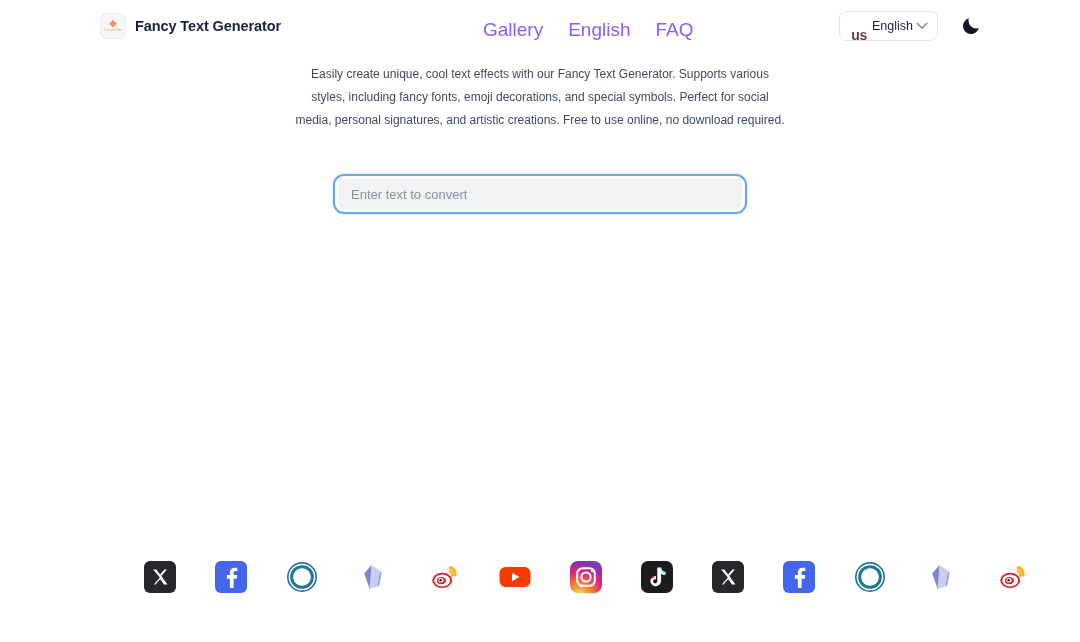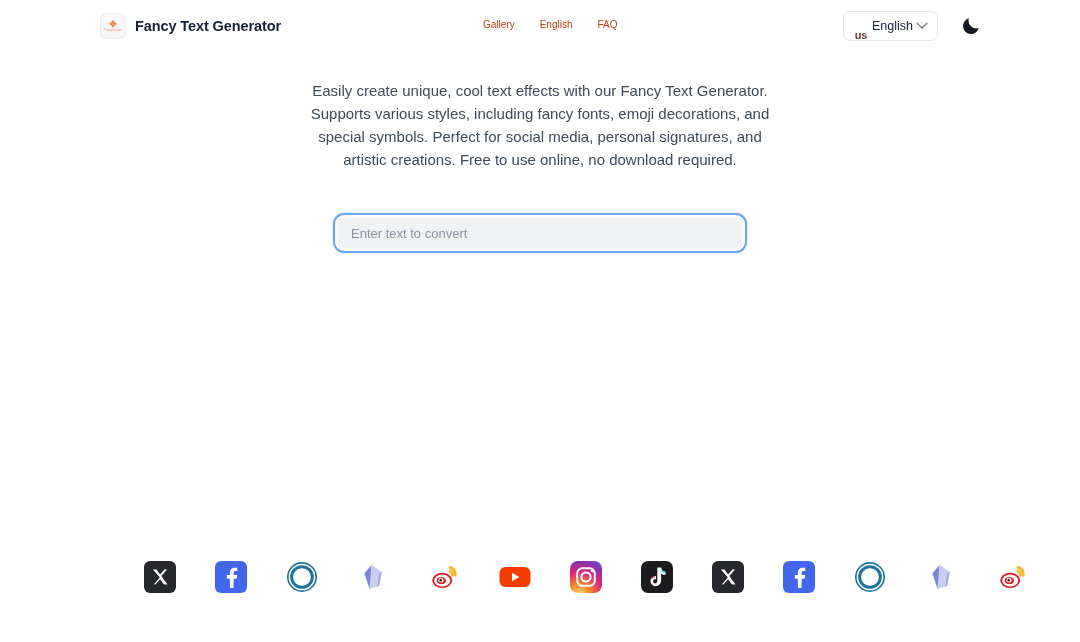--- a/index.html
+++ b/index.html
@@ -61,22 +61,22 @@
   }
 
   .nav {
     position: absolute;
     left: 483px;
     top: 19px;
     display: flex;
     gap: 25px;
   }
   .nav a {
-    font-size: 10px;
-    color: #c2410c;
+    font-size: 19px;
+    color: #8b5cf6;
     text-decoration: none;
   }
 
   .header-right {
     position: absolute;
     right: 0;
     top: 11px;
     display: flex;
     align-items: center;
   }
@@ -85,21 +85,21 @@
     align-items: center;
     gap: 5px;
     height: 30px;
     padding: 0 11px;
     border: 1px solid #e6e6ea;
     border-radius: 7px;
     background: #fff;
     cursor: pointer;
   }
   .lang-flag {
-    font-size: 11px;
+    font-size: 14px;
     color: #6b3b3b;
     letter-spacing: -0.3px;
     font-weight: 600;
     transform: translateY(1px);
     margin-top: 16px;
   }
   .lang-label {
     font-size: 12.5px;
     color: #15213a;
   }
@@ -147,23 +147,23 @@
     left: -12px;
     right: -14px;
     bottom: -20px;
     width: calc(100% + 26px);
     height: 34px;
     pointer-events: none;
     overflow: visible;
   }
 
   .hero-sub {
-    margin: 26px auto 0;
+    margin: 10px auto 0;
     width: 490px;
-    font-size: 15px;
+    font-size: 12px;
     line-height: 23px;
     color: #3f4a5c;
   }
 
   
   .search-wrap {
     margin: 42px auto 0;
     width: 414px;
     height: 40px;
     border: 2px solid #6aa6f0;

